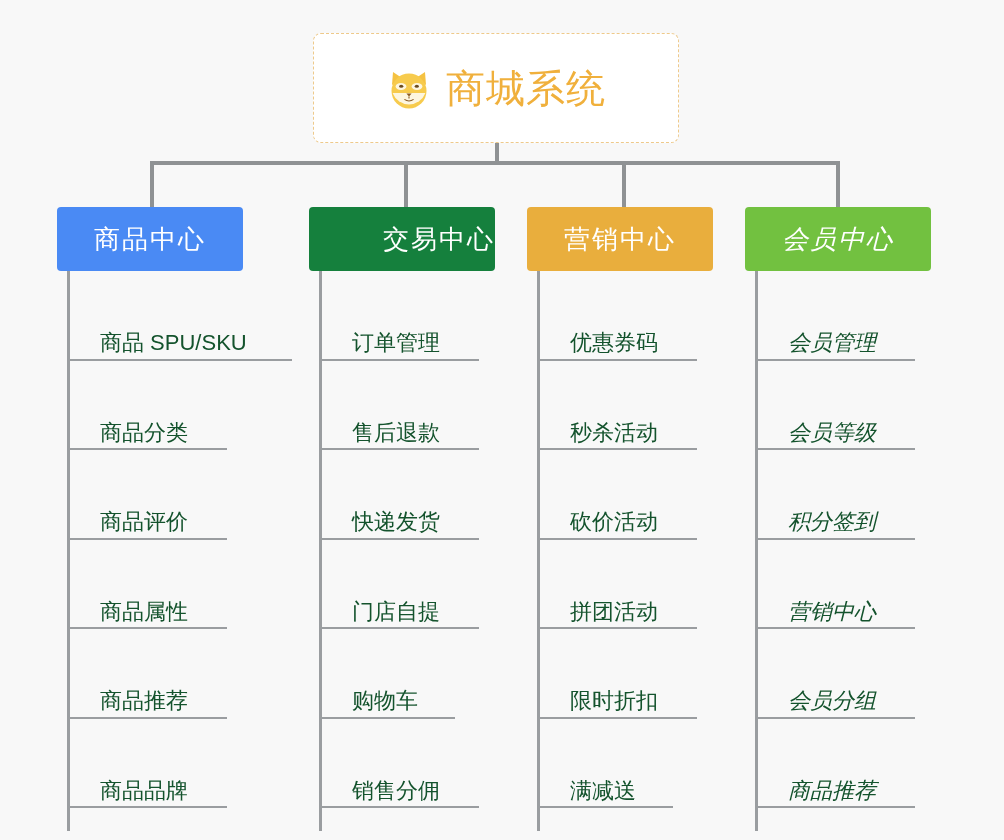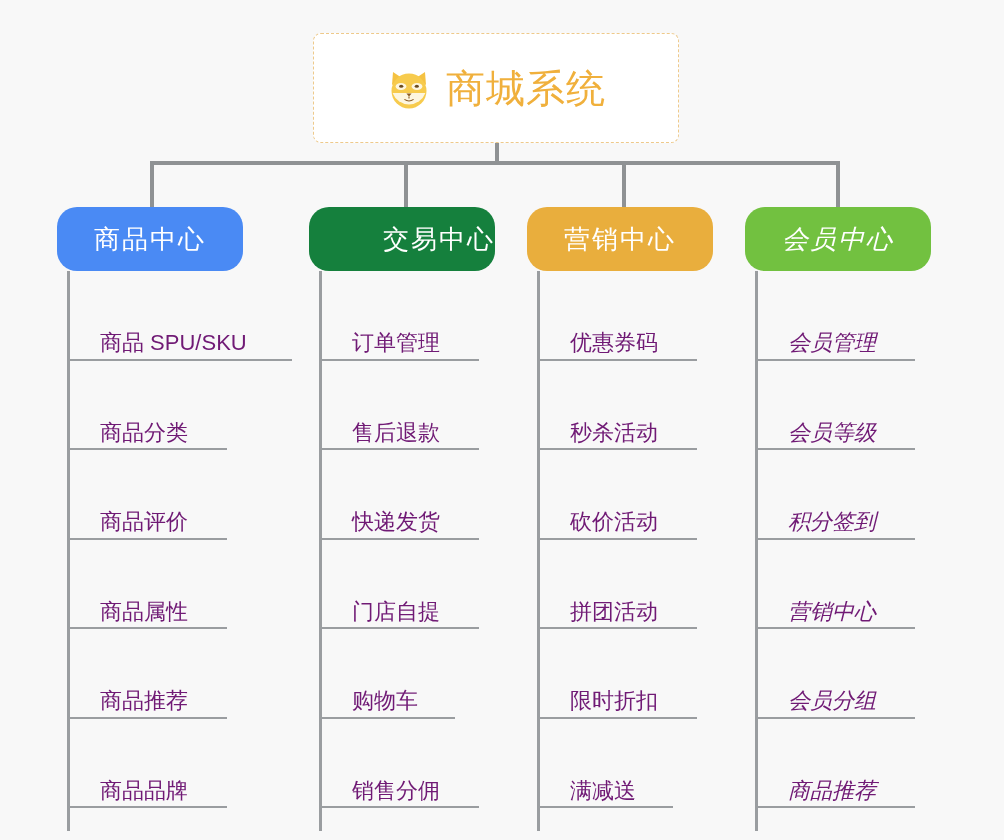--- a/index.html
+++ b/index.html
@@ -75,21 +75,21 @@
   }
 
   
   .branch {
     position: absolute;
     top: 207px;
     width: 186px;
   }
   .branch-header {
     height: 64px;
-    border-radius: 20px;
+    border-radius: 4px;
     display: flex;
     align-items: center;
     justify-content: center;
     color: #ffffff;
     font-size: 26px;
     letter-spacing: 2px;
     box-sizing: border-box;
   }
 
   
@@ -105,21 +105,21 @@
   .leaf-item {
     position: relative;
     height: 89.5px;
     box-sizing: border-box;
     display: flex;
     align-items: flex-end;
   }
   .leaf-label {
     display: inline-block;
     font-size: 22px;
-    color: #701a75;
+    color: #14532d;
     white-space: nowrap;
     padding: 0 6px 5px 30px;
     line-height: 1.1;
   }
   .leaf-rule {
     position: absolute;
     left: 0;
     bottom: 0;
     height: 2px;
     background: #9a9da0;

